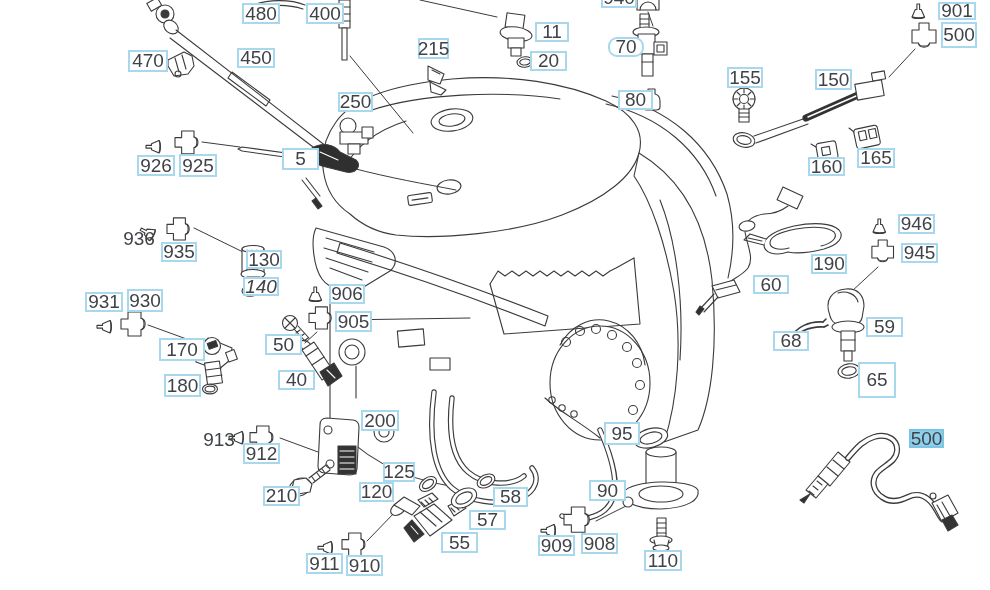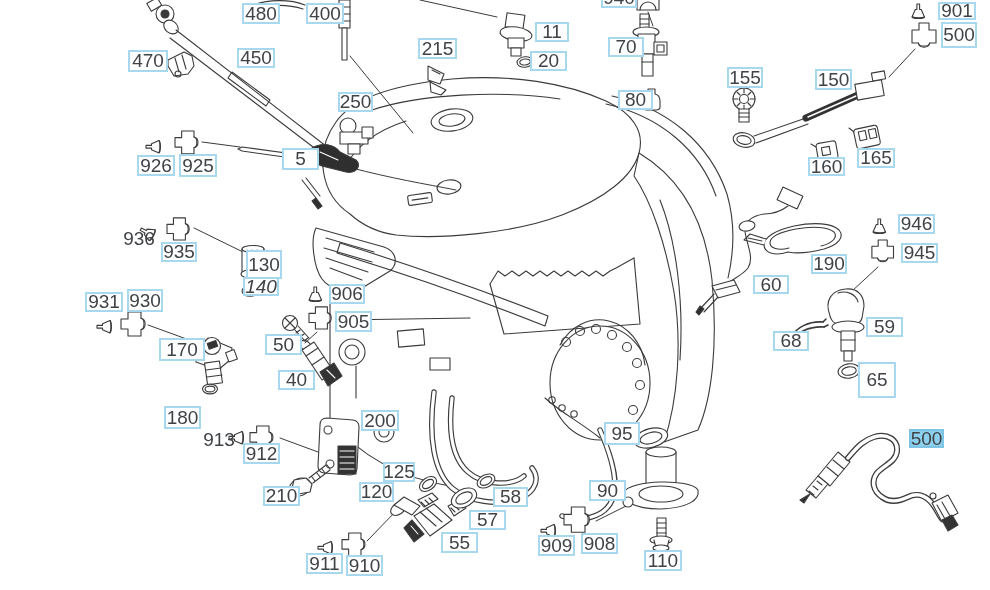--- a/index.html
+++ b/index.html
@@ -375,41 +375,41 @@
 </svg>
 
 <div id="labels-layer">
       <div class="part-label boxed" style="left: 242px; top: 3px; width: 38px; height: 21px;">480</div>
       <div class="part-label boxed" style="left: 306px; top: 3px; width: 38px; height: 21px;">400</div>
       <div class="part-label boxed" style="left: 601px; top: -13px; width: 36px; height: 21px;">940</div>
       <div class="part-label boxed" style="left: 938px; top: 2px; width: 38px; height: 18px;">901</div>
       <div class="part-label boxed" style="left: 941px; top: 22px; width: 36px; height: 26px;">500</div>
       <div class="part-label boxed" style="left: 128px; top: 50px; width: 40px; height: 22px;">470</div>
       <div class="part-label boxed" style="left: 237px; top: 48px; width: 38px; height: 20px;">450</div>
-      <div class="part-label boxed" style="left: 418px; top: 38px; width: 39px; height: 21px;">215</div>
+      <div class="part-label boxed" style="left: 418px; top: 38px; width: 31px; height: 21px;">215</div>
       <div class="part-label boxed" style="left: 535px; top: 22px; width: 34px; height: 20px;">11</div>
       <div class="part-label boxed" style="left: 530px; top: 51px; width: 37px; height: 20px;">20</div>
-      <div class="part-label boxed" style="left: 608px; top: 37px; width: 36px; height: 20px;">70</div>
+      <div class="part-label boxed" style="left: 608px; top: 37px; width: 36px; height: 20px; border-radius: 9px;">70</div>
       <div class="part-label boxed" style="left: 727px; top: 67px; width: 36px; height: 21px;">155</div>
       <div class="part-label boxed" style="left: 815px; top: 69px; width: 37px; height: 21px;">150</div>
       <div class="part-label boxed" style="left: 338px; top: 92px; width: 35px; height: 20px;">250</div>
       <div class="part-label boxed" style="left: 618px; top: 90px; width: 35px; height: 20px;">80</div>
       <div class="part-label boxed" style="left: 137px; top: 155px; width: 38px; height: 21px;">926</div>
       <div class="part-label boxed" style="left: 179px; top: 154px; width: 38px; height: 23px;">925</div>
       <div class="part-label boxed" style="left: 282px; top: 148px; width: 37px; height: 22px;">5</div>
       <div class="part-label boxed" style="left: 808px; top: 157px; width: 37px; height: 19px;">160</div>
       <div class="part-label boxed" style="left: 857px; top: 148px; width: 38px; height: 20px;">165</div>
       <div class="part-label" style="left: 124px; top: 231px; width: 30px; height: 16px;">936</div>
       <div class="part-label boxed" style="left: 161px; top: 242px; width: 36px; height: 20px;">935</div>
-      <div class="part-label boxed" style="left: 246px; top: 250px; width: 36px; height: 29px;">130</div>
+      <div class="part-label boxed" style="left: 246px; top: 250px; width: 36px; height: 19px;">130</div>
       <div class="part-label boxed" style="left: 243px; top: 277px; width: 36px; height: 19px; font-style: italic;">140</div>
       <div class="part-label boxed" style="left: 85px; top: 292px; width: 38px; height: 20px;">931</div>
       <div class="part-label boxed" style="left: 127px; top: 289px; width: 36px; height: 23px;">930</div>
       <div class="part-label boxed" style="left: 159px; top: 338px; width: 46px; height: 23px;">170</div>
-      <div class="part-label boxed" style="left: 164px; top: 374px; width: 37px; height: 23px; margin-top: 32px;">180</div>
+      <div class="part-label boxed" style="left: 164px; top: 374px; width: 37px; height: 23px;">180</div>
       <div class="part-label boxed" style="left: 329px; top: 284px; width: 36px; height: 20px;">906</div>
       <div class="part-label boxed" style="left: 335px; top: 311px; width: 37px; height: 21px;">905</div>
       <div class="part-label boxed" style="left: 265px; top: 334px; width: 37px; height: 21px;">50</div>
       <div class="part-label boxed" style="left: 278px; top: 370px; width: 37px; height: 20px;">40</div>
       <div class="part-label boxed" style="left: 811px; top: 254px; width: 36px; height: 20px;">190</div>
       <div class="part-label boxed" style="left: 898px; top: 214px; width: 37px; height: 20px;">946</div>
       <div class="part-label boxed" style="left: 901px; top: 243px; width: 37px; height: 20px;">945</div>
       <div class="part-label boxed" style="left: 753px; top: 275px; width: 36px; height: 19px;">60</div>
       <div class="part-label boxed" style="left: 866px; top: 317px; width: 37px; height: 20px;">59</div>
       <div class="part-label boxed" style="left: 773px; top: 331px; width: 36px; height: 20px;">68</div>

